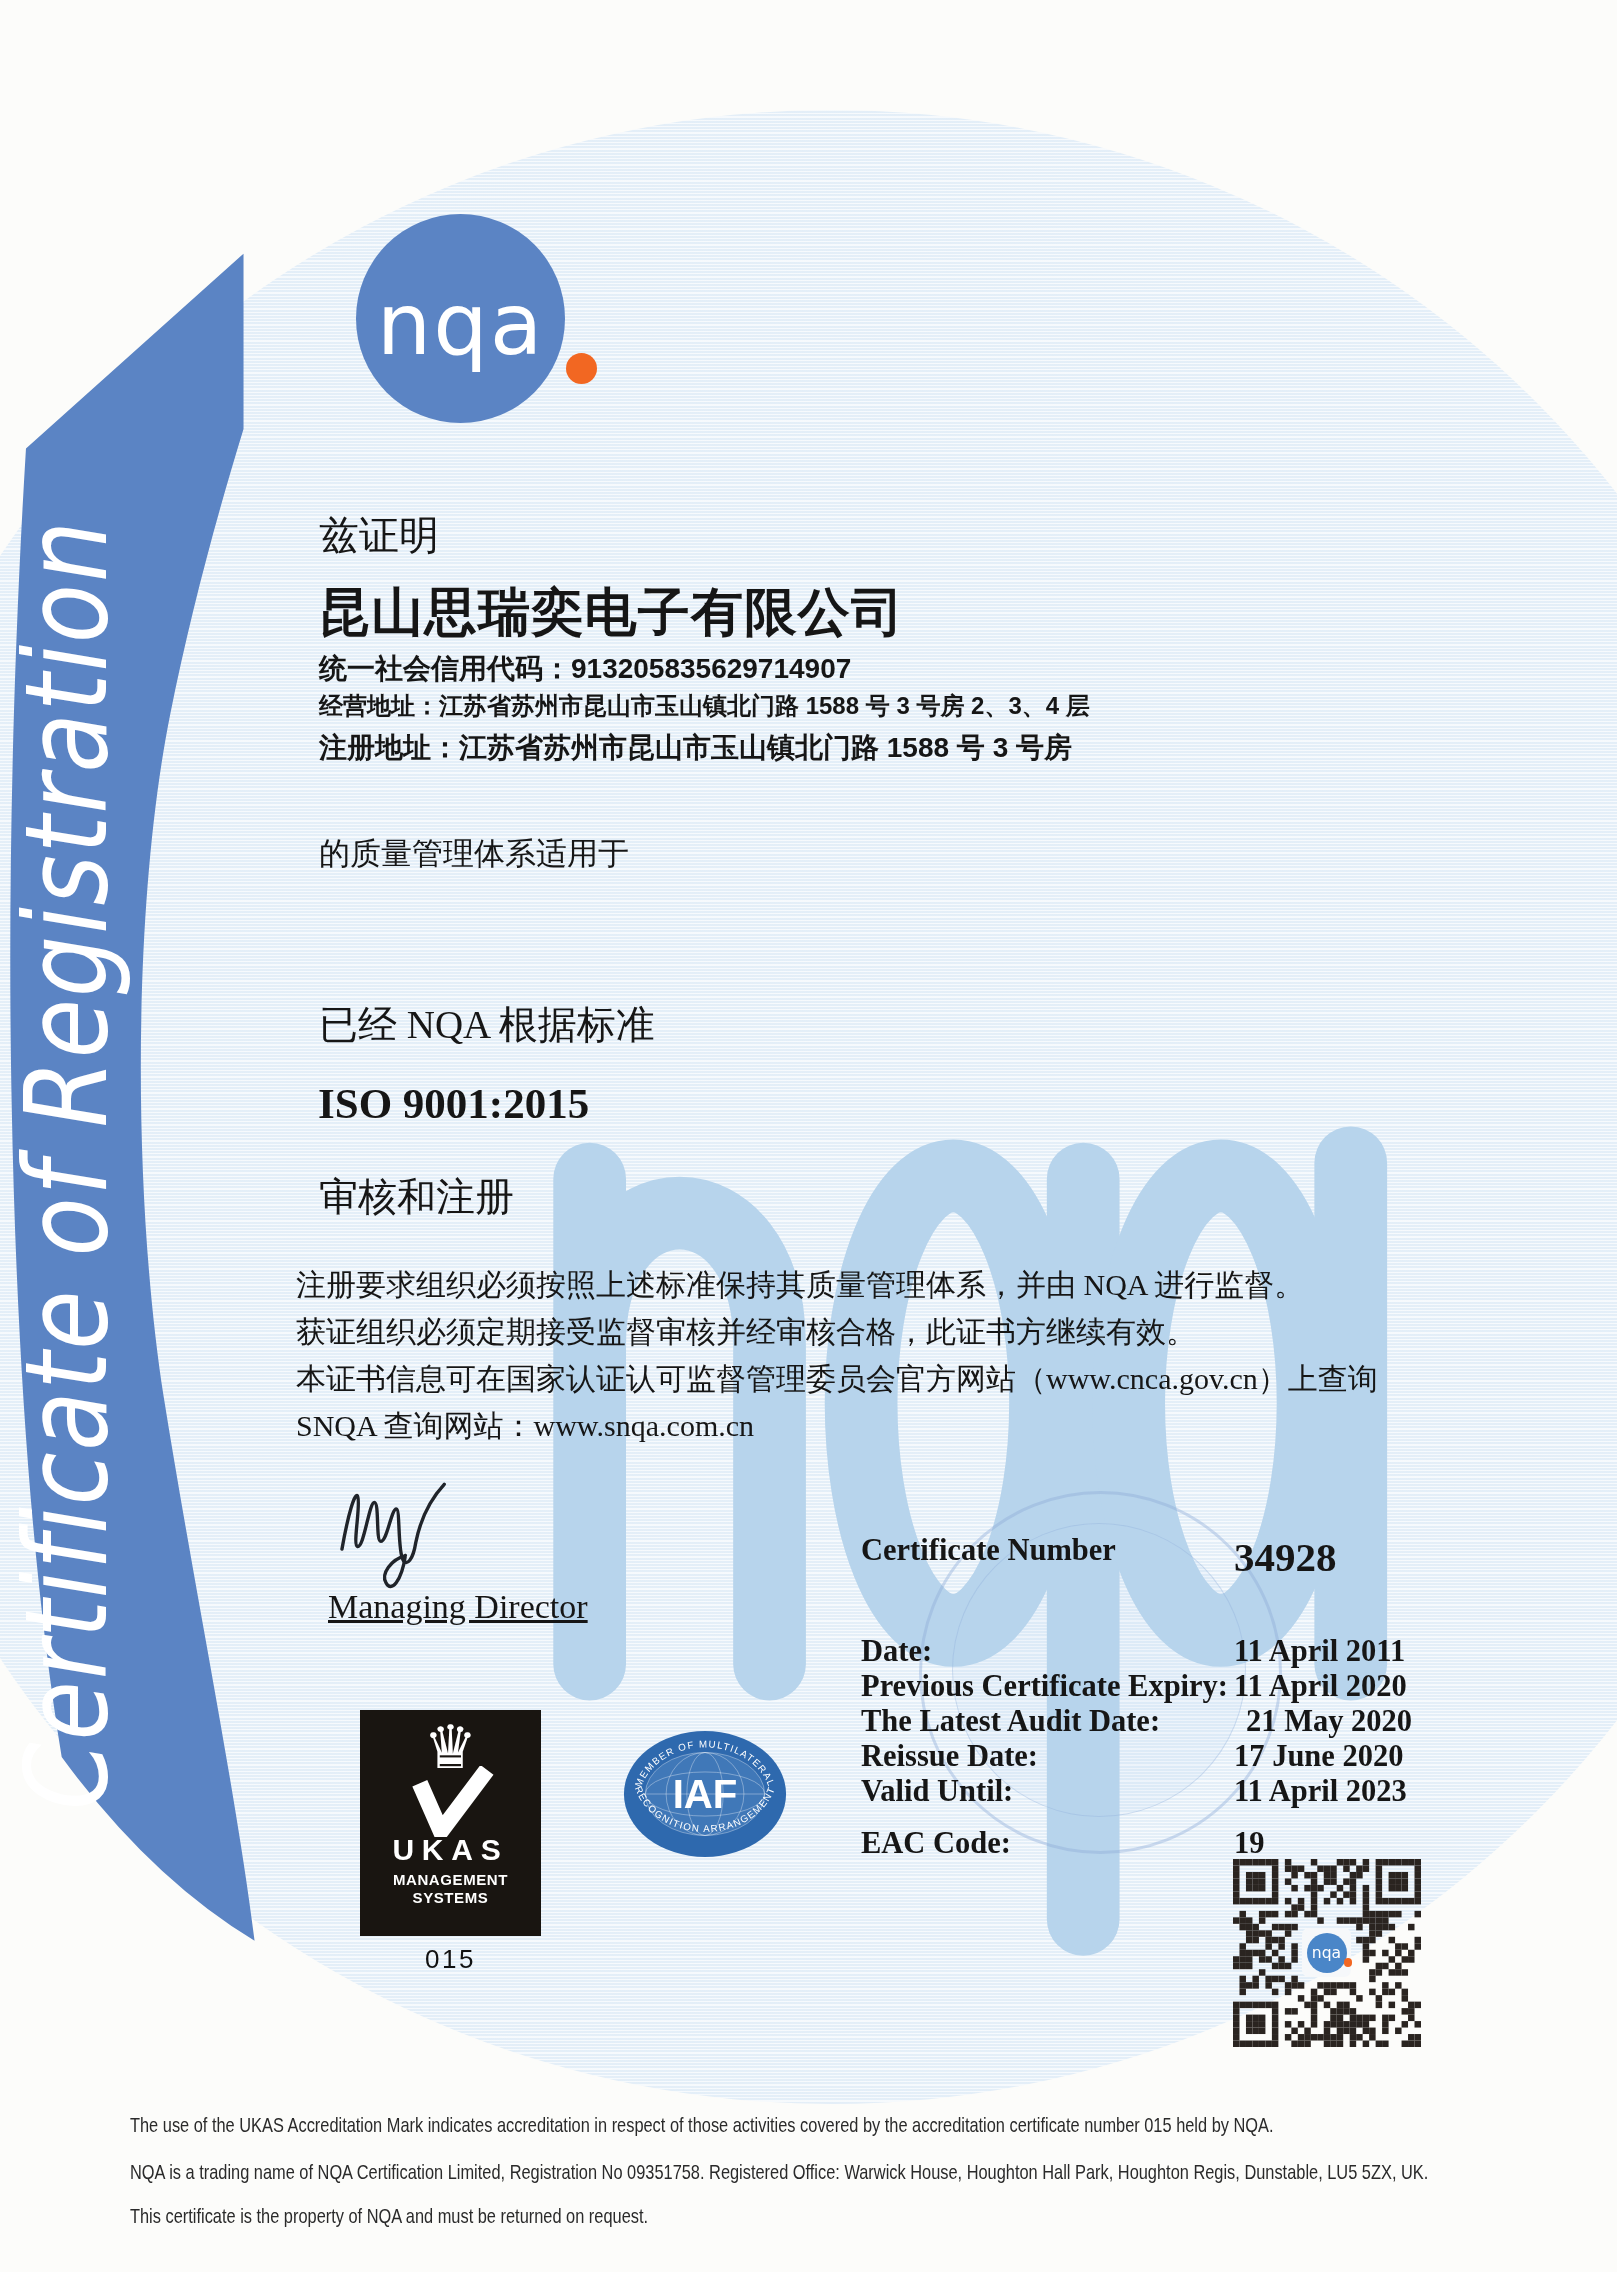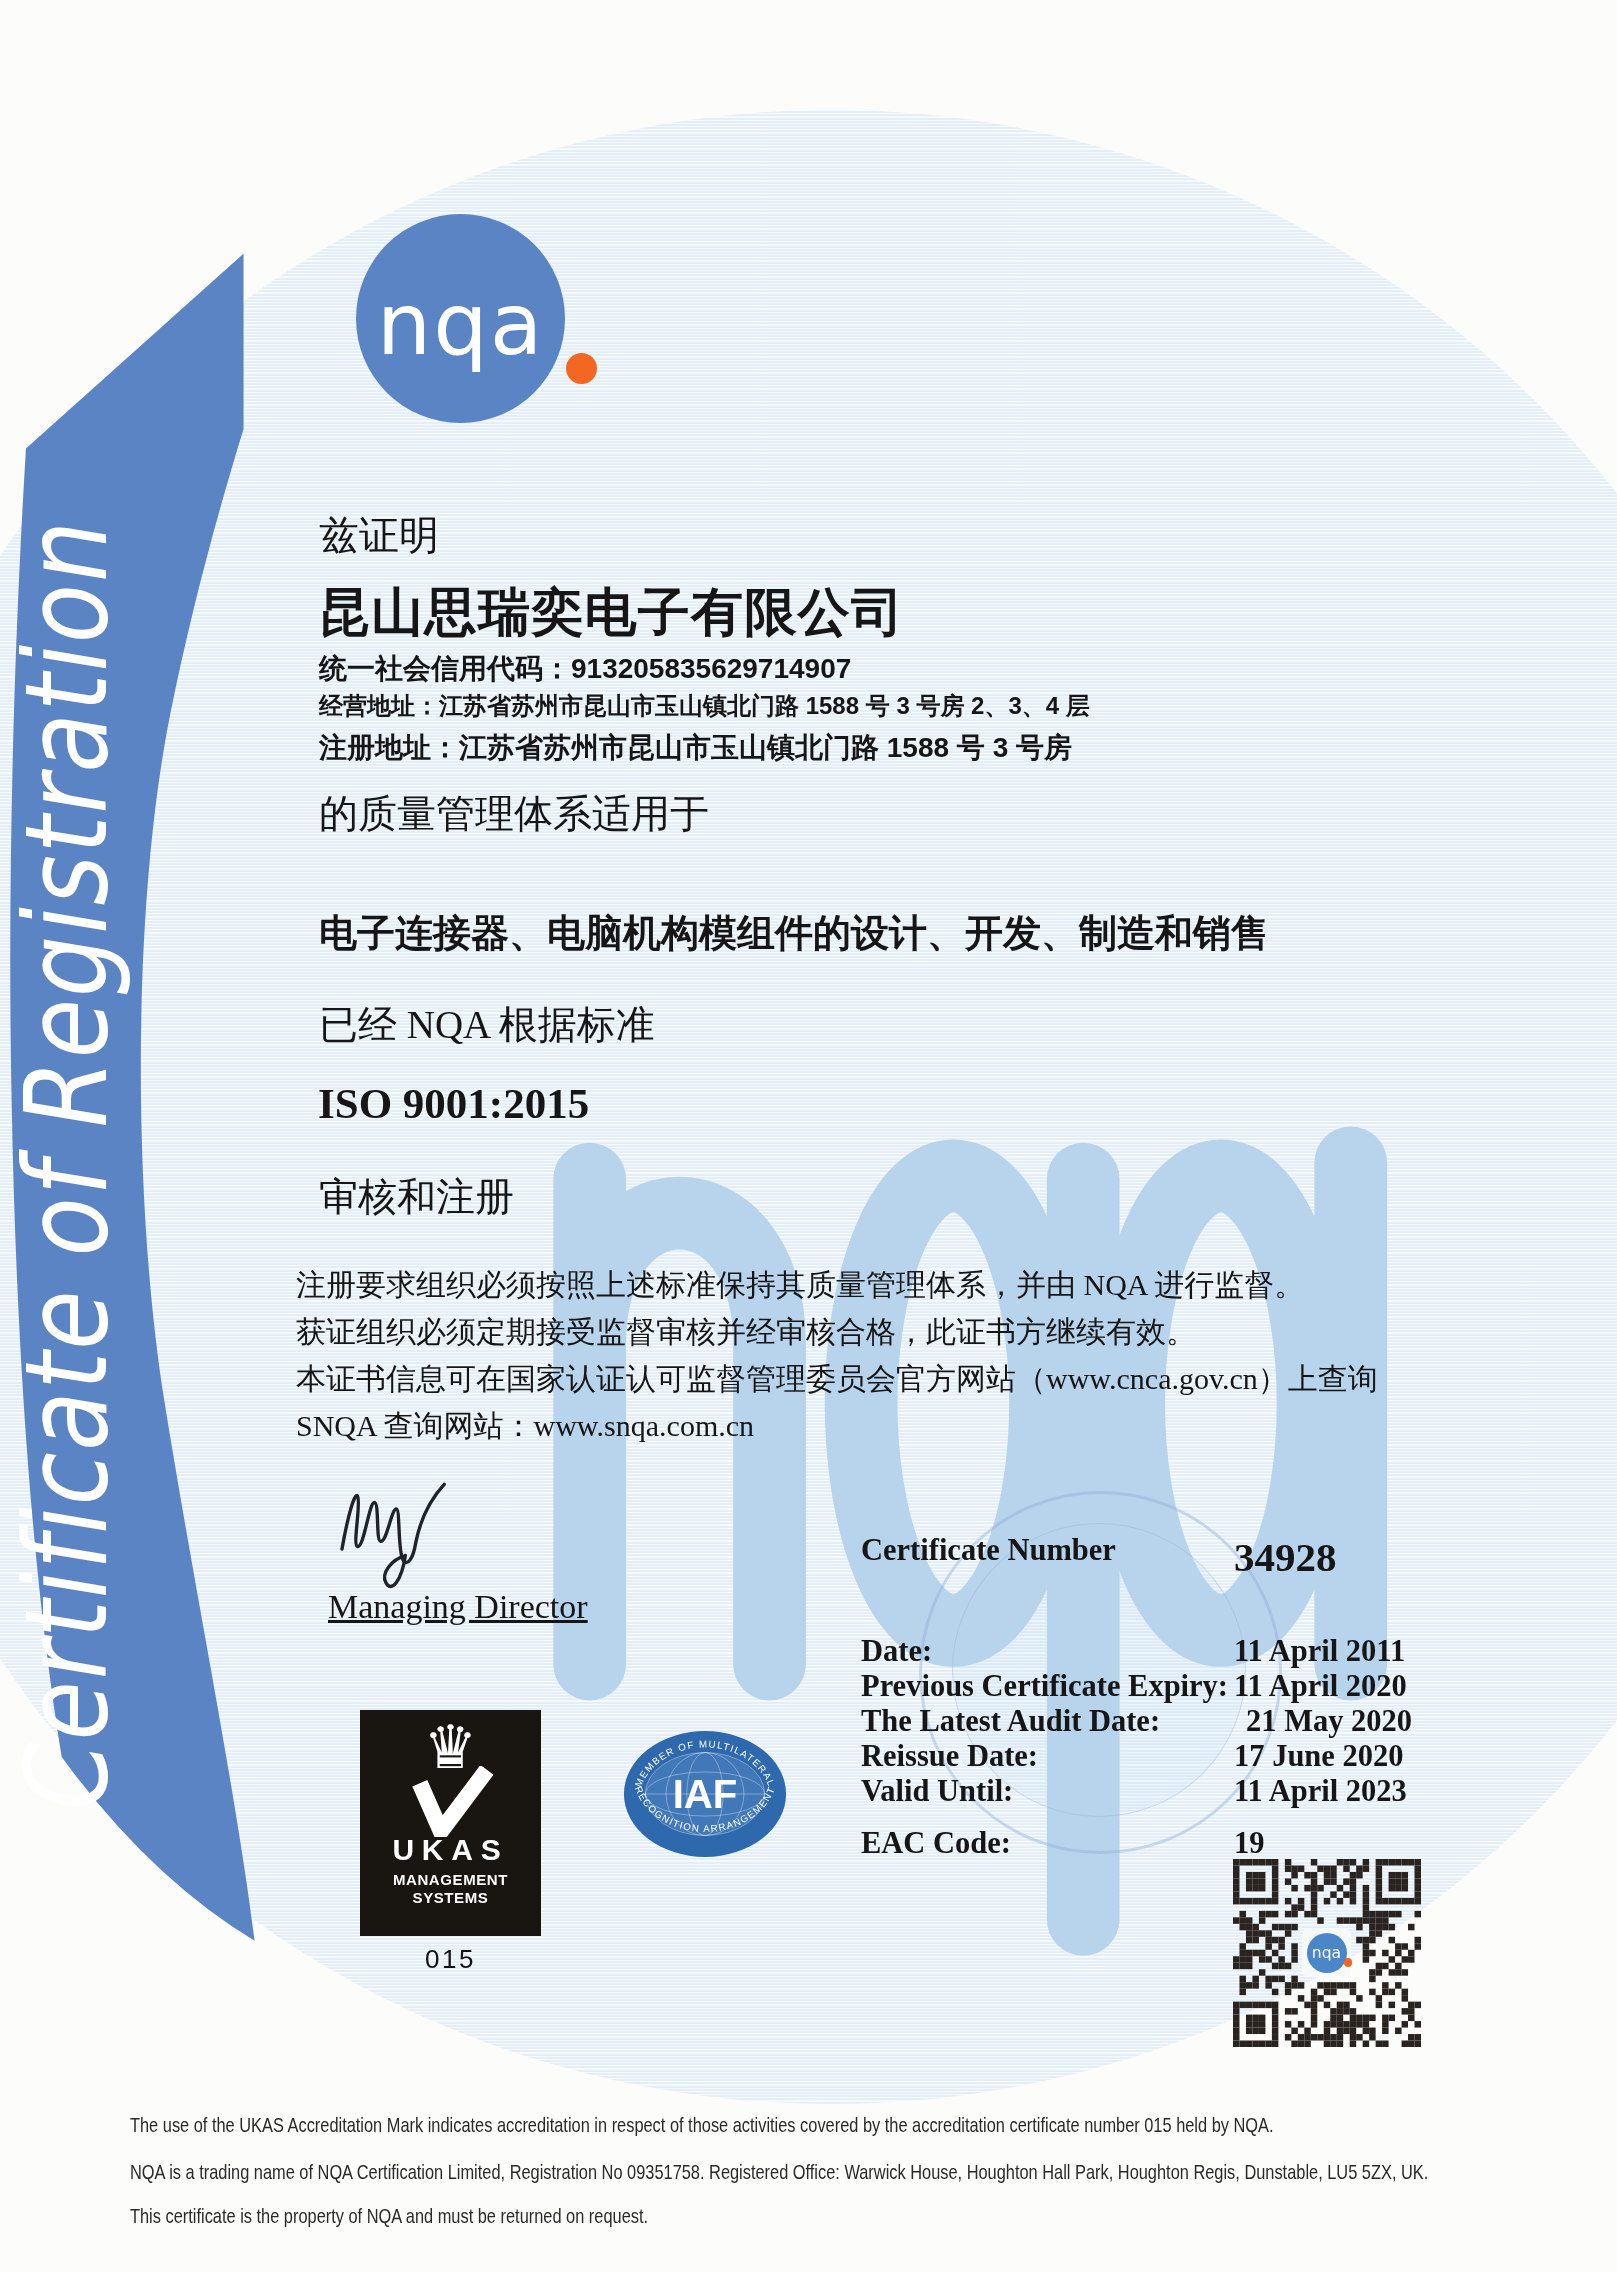--- a/index.html
+++ b/index.html
@@ -83,22 +83,21 @@
     <div class="t">nqa</div>
   </div>
   <div id="logo-dot"></div>
 
   <div class="txt serif" style="left:319px;top:508px;font-size:40px;">兹证明</div>
   <div class="txt hei-b" style="left:318px;top:578px;font-size:52px;letter-spacing:1.3px;">昆山思瑞奕电子有限公司</div>
   <div class="txt hei-b" style="left:319px;top:650px;font-size:28px;">统一社会信用代码：913205835629714907</div>
   <div class="txt hei-b" style="left:319px;top:690px;font-size:24px;">经营地址：江苏省苏州市昆山市玉山镇北门路 1588 号 3 号房 2、3、4 层</div>
   <div class="txt hei-b" style="left:319px;top:729px;font-size:28px;">注册地址：江苏省苏州市昆山市玉山镇北门路 1588 号 3 号房</div>
 
-  <div class="txt serif" style="left:319px;top:787px;font-size:39px;">的质量管理体系适用于</div>
-  <div class="txt hei-b" style="left:319px;top:908px;font-size:38px;">电子连接器、电脑机构模组件的设计、开发、制造和销售</div>
+  <div class="txt serif" style="left:319px;top:833px;font-size:31px;">的质量管理体系适用于</div>
   <div class="txt serif" style="left:319px;top:998px;font-size:39px;">已经 NQA 根据标准</div>
   <div class="txt serif" style="left:318px;top:1079px;font-size:43px;font-weight:700;">ISO 9001:2015</div>
   <div class="txt serif" style="left:319px;top:1170px;font-size:39px;">审核和注册</div>
 
   <div class="txt serif" style="left:296px;top:1265px;font-size:30px;">注册要求组织必须按照上述标准保持其质量管理体系，并由 NQA 进行监督。</div>
   <div class="txt serif" style="left:296px;top:1312px;font-size:30px;">获证组织必须定期接受监督审核并经审核合格，此证书方继续有效。</div>
   <div class="txt serif" style="left:296px;top:1359px;font-size:30px;">本证书信息可在国家认证认可监督管理委员会官方网站（www.cnca.gov.cn）上查询</div>
   <div class="txt serif" style="left:296px;top:1406px;font-size:30px;">SNQA 查询网站：www.snqa.com.cn</div>
 
   <svg id="sig" width="214" height="123" viewBox="0 0 165 95">

